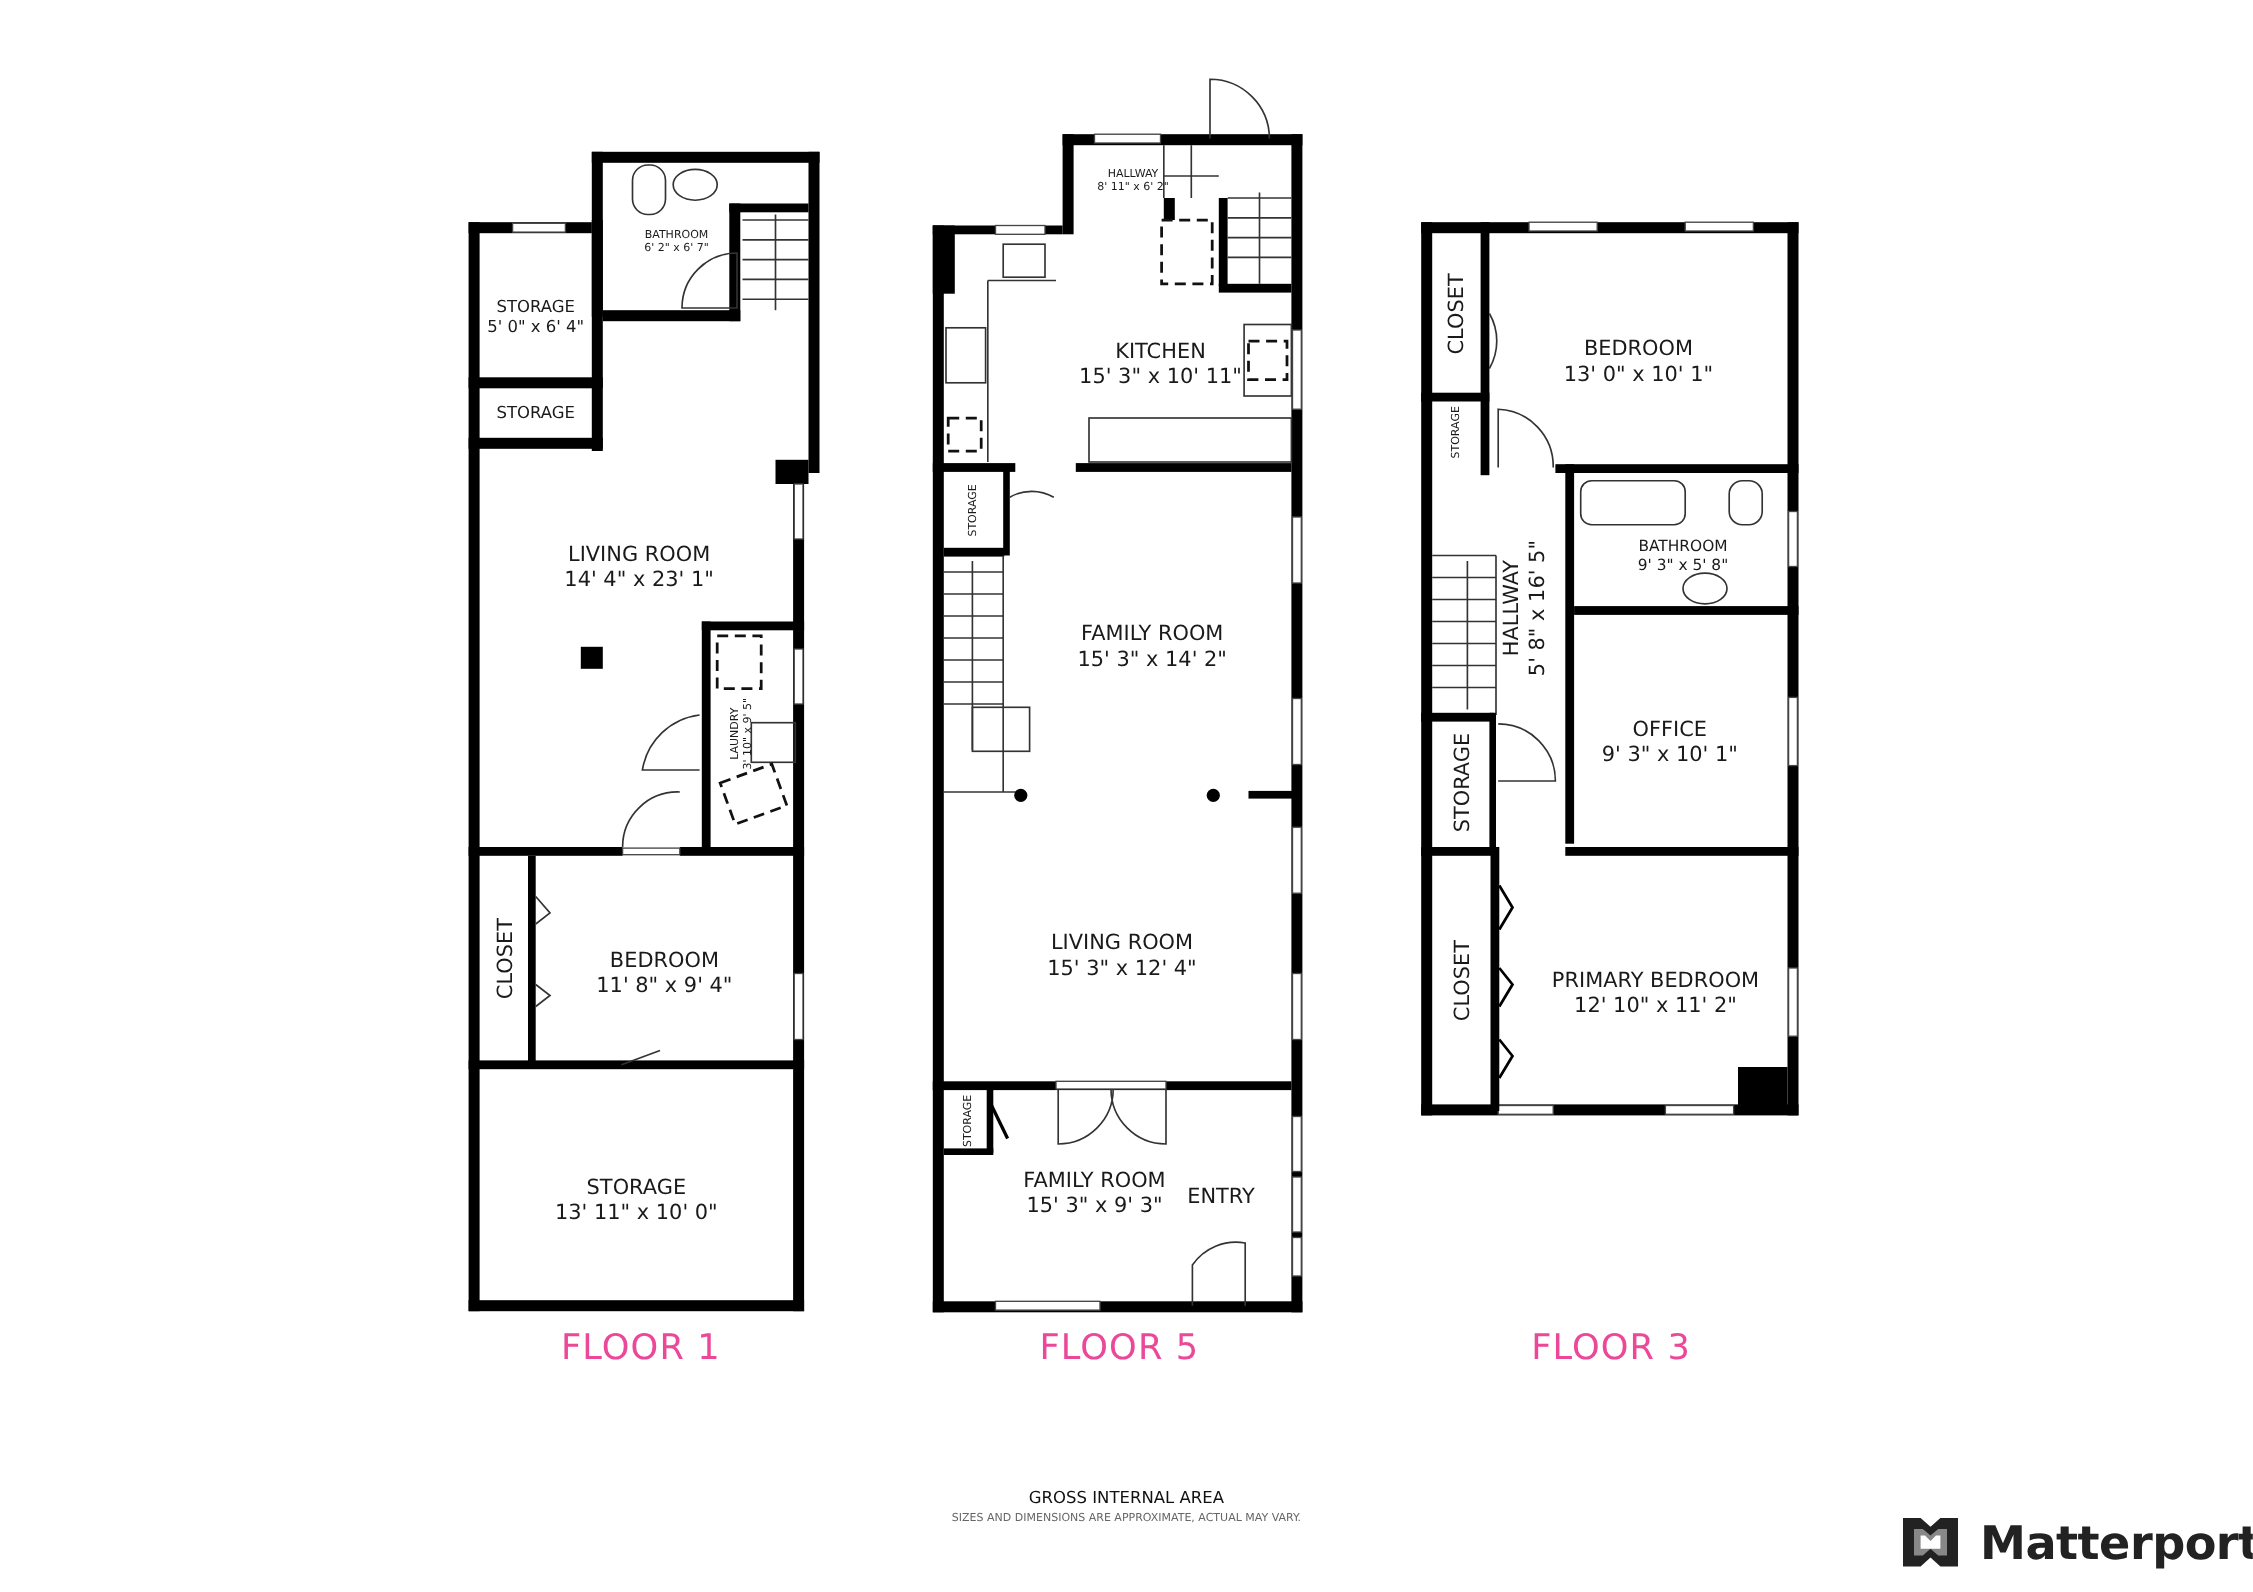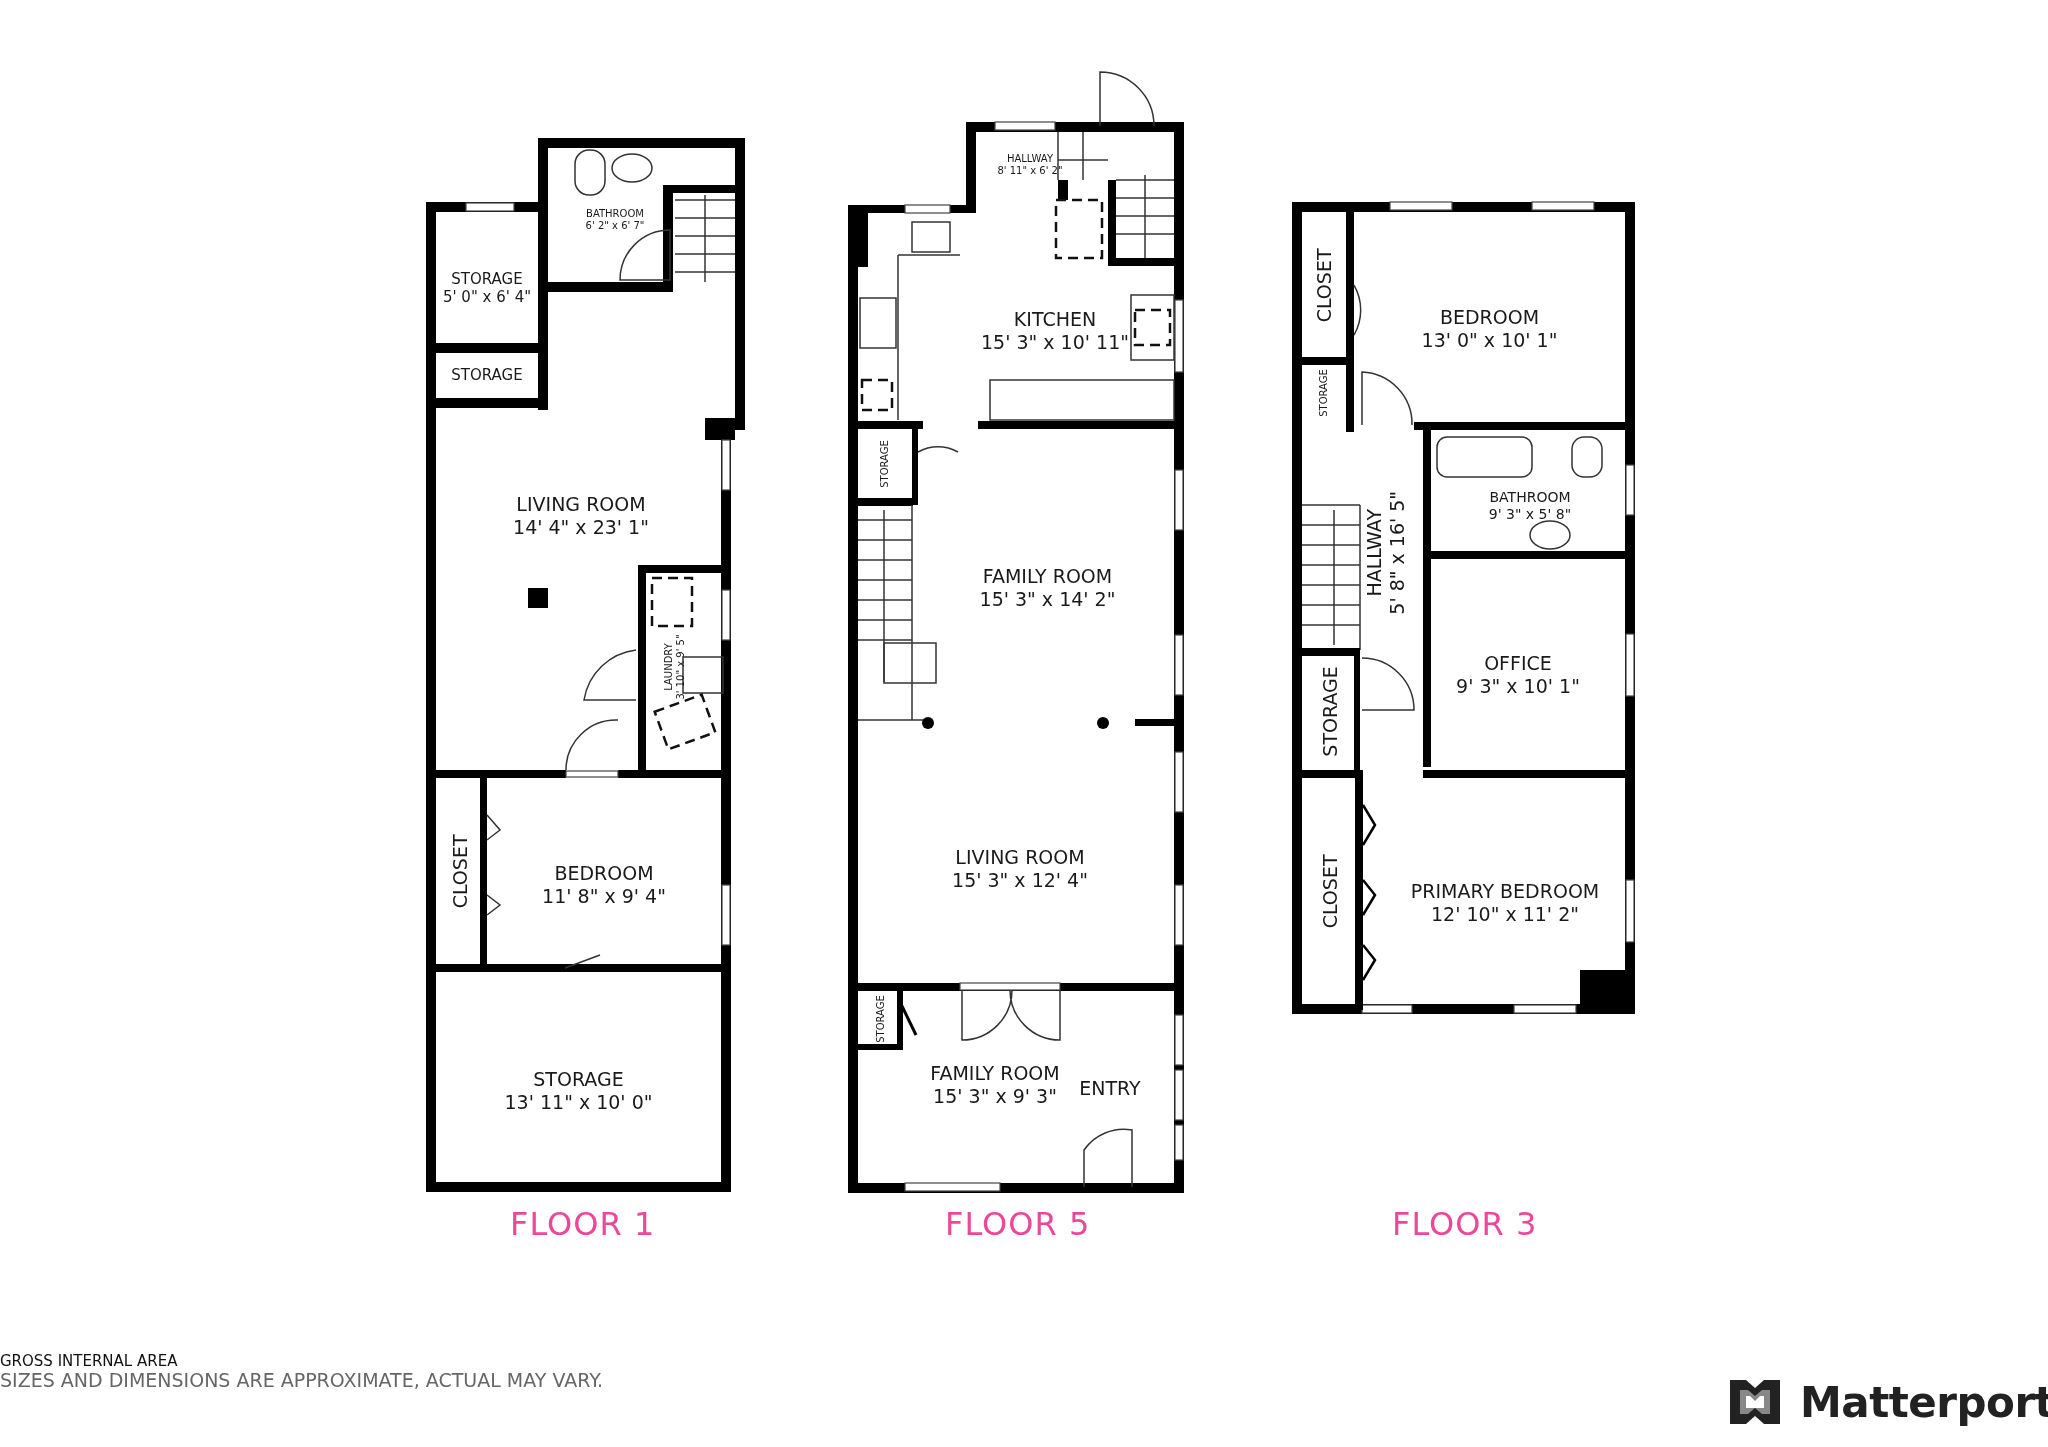--- a/index.html
+++ b/index.html
@@ -11,22 +11,22 @@
   .win { fill:#fff; stroke:#444; stroke-width:1.2; }
   .dash { stroke:#111; stroke-width:2.5; fill:none; stroke-dasharray:10 6; }
   .lbl { position:absolute; text-align:center; white-space:nowrap; line-height:1.2; }
   .lbl .n { display:block; }
   .lbl .d { display:block; }
   .big { font-size:19px; }
   .med { font-size:15px; }
   .sm { font-size:10px; }
   .vert { transform:rotate(-90deg); transform-origin:center center; }
   .floor-title { position:absolute; font-size:32px; letter-spacing:1px; color:#ec4899; }
-  .area { position:absolute; left:0; width:2048px; top:1352px; text-align:left; font-size:15px; line-height:19px; color:#111; }
-  .area .disc { color:#666; font-size:19px; }
+  .area { position:absolute; left:0; width:2048px; top:1352px; text-align:center; font-size:15px; line-height:19px; color:#111; }
+  .area .disc { color:#666; font-size:10px; }
   .logo { position:absolute; left:1728px; top:1376px; display:flex; align-items:center; }
   .logo-text { font-size:42px; font-weight:bold; color:#222; margin-left:18px; letter-spacing:-0.5px; }
 </style>
 </head>
 <body>
 
 <svg class="plan" width="2048" height="1447" viewBox="0 0 2048 1447">
 
   <g>
 

